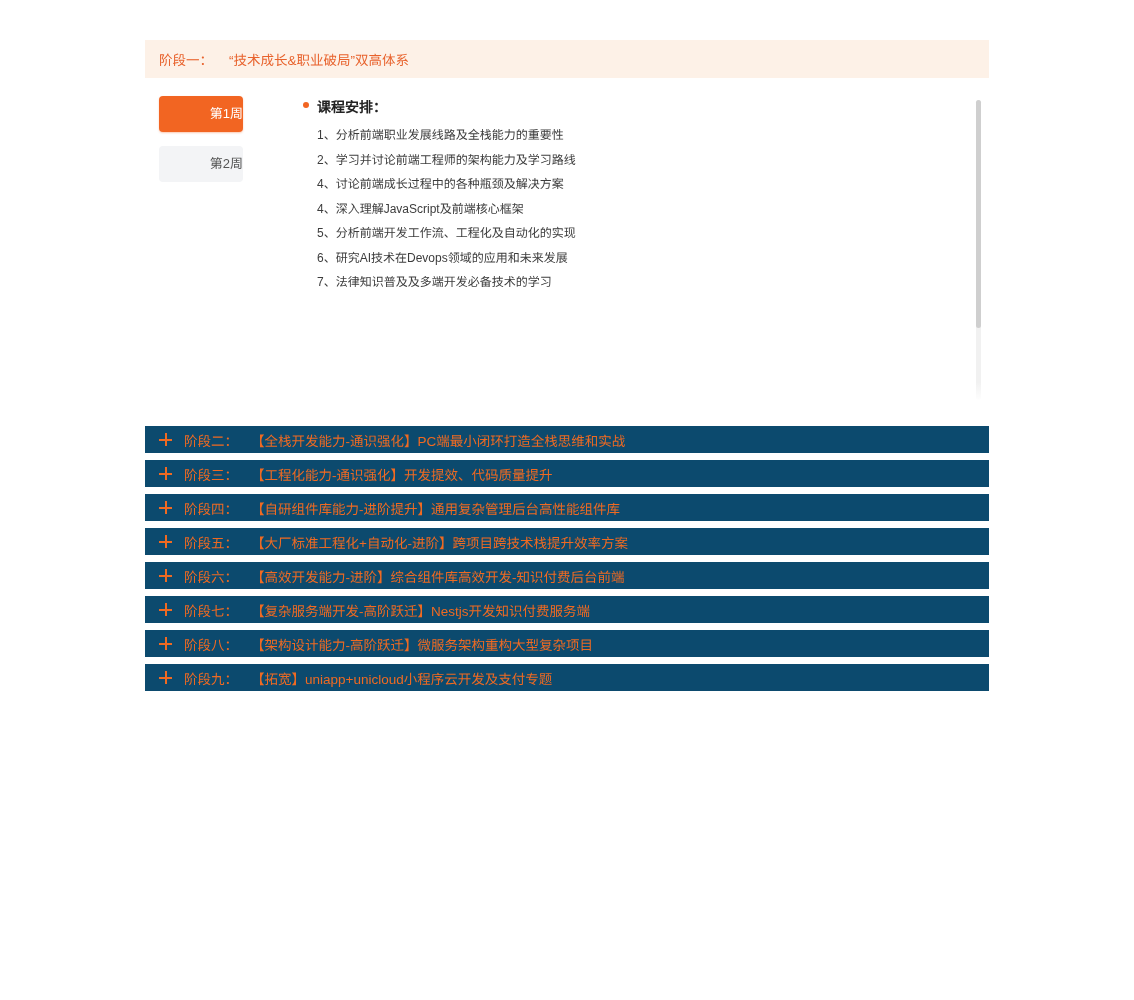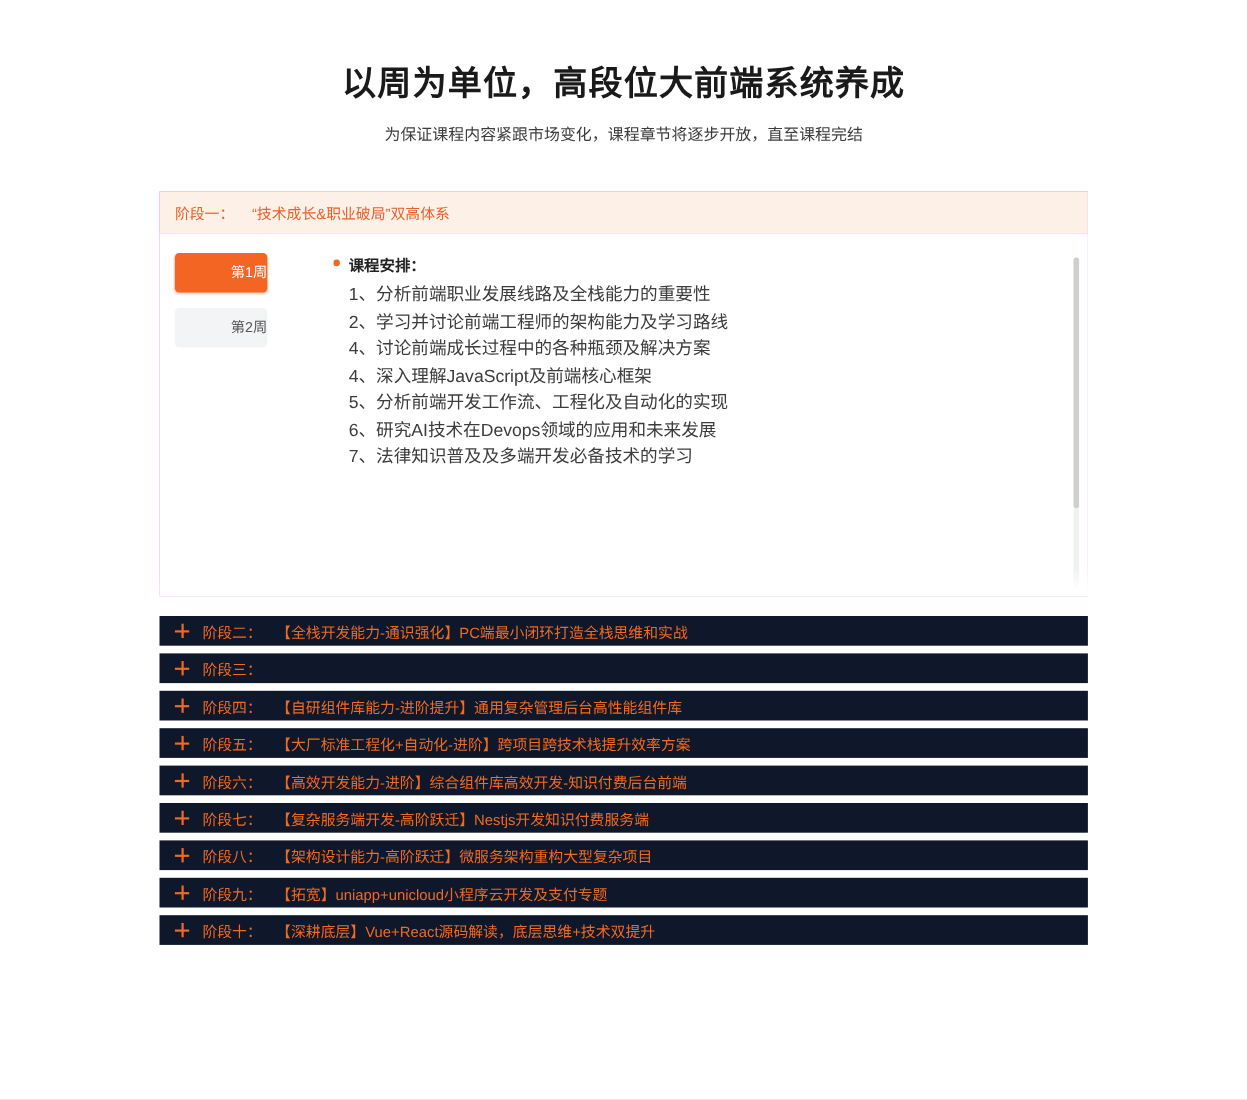--- a/index.html
+++ b/index.html
@@ -127,21 +127,21 @@
   .detail-para {
     font-size: 13.5px;
     color: #3c3c3c;
     line-height: 25px;
     padding-left: 14px;
   }
   .detail-list {
     padding-left: 14px;
   }
   .detail-list .li {
-    font-size: 16px;
+    font-size: 12px;
     color: #3c3c3c;
     line-height: 24.5px;
   }
   .scrollbar-track {
     position: absolute;
     right: 8px;
     top: 4px;
     width: 5px;
     height: 300px;
     background: #f1f1f1;
@@ -162,21 +162,21 @@
     right: 0;
     bottom: 0;
     height: 26px;
     background: linear-gradient(to bottom, rgba(255,255,255,0), #ffffff 75%);
     pointer-events: none;
   }
 
   
   .stage-rows { margin-top: 18px; }
   .stage-row {
-    background: #0f172a;
+    background: #0c4a6e;
     height: 27px;
     display: flex;
     align-items: center;
     padding-left: 14px;
     margin-bottom: 7px;
     font-size: 13.5px;
     color: #ef6a22;
     cursor: pointer;
   }
   .plus-icon {
@@ -210,24 +210,20 @@
     bottom: 0;
     height: 1px;
     background: #e6e6e6;
   }
 </style>
 </head>
 <body>
 
 <div class="page">
 
-  <div class="header">
-    <h1>以周为单位，高段位大前端系统养成</h1>
-    <div class="subtitle">为保证课程内容紧跟市场变化，课程章节将逐步开放，直至课程完结</div>
-  </div>
 
   <div class="curriculum">
 
     <div class="stage-open">
       <div class="stage-open-head">
         <span class="stage-label">阶段一：</span>
         <span class="stage-title">“技术成长&amp;职业破局”双高体系</span>
       </div>
 
       <div class="stage-body">
@@ -266,20 +262,21 @@
 
       <div class="stage-row">
         <span class="plus-icon"></span>
         <span class="row-label">阶段二：</span>
         <span class="row-title">【全栈开发能力-通识强化】PC端最小闭环打造全栈思维和实战</span>
       </div>
 
       <div class="stage-row">
         <span class="plus-icon"></span>
         <span class="row-label">阶段三：</span>
+        <span class="row-title">【工程化能力-通识强化】开发提效、代码质量提升</span>
       </div>
 
       <div class="stage-row">
         <span class="plus-icon"></span>
         <span class="row-label">阶段四：</span>
         <span class="row-title">【自研组件库能力-进阶提升】通用复杂管理后台高性能组件库</span>
       </div>
 
       <div class="stage-row">
         <span class="plus-icon"></span>
@@ -304,24 +301,19 @@
         <span class="row-label">阶段八：</span>
         <span class="row-title">【架构设计能力-高阶跃迁】微服务架构重构大型复杂项目</span>
       </div>
 
       <div class="stage-row">
         <span class="plus-icon"></span>
         <span class="row-label">阶段九：</span>
         <span class="row-title">【拓宽】uniapp+unicloud小程序云开发及支付专题</span>
       </div>
 
-      <div class="stage-row">
-        <span class="plus-icon"></span>
-        <span class="row-label">阶段十：</span>
-        <span class="row-title">【深耕底层】Vue+React源码解读，底层思维+技术双提升</span>
-      </div>
 
 
     </div>
   </div>
 
   <div class="bottom-rule"></div>
 </div>
 
 </body></html>

